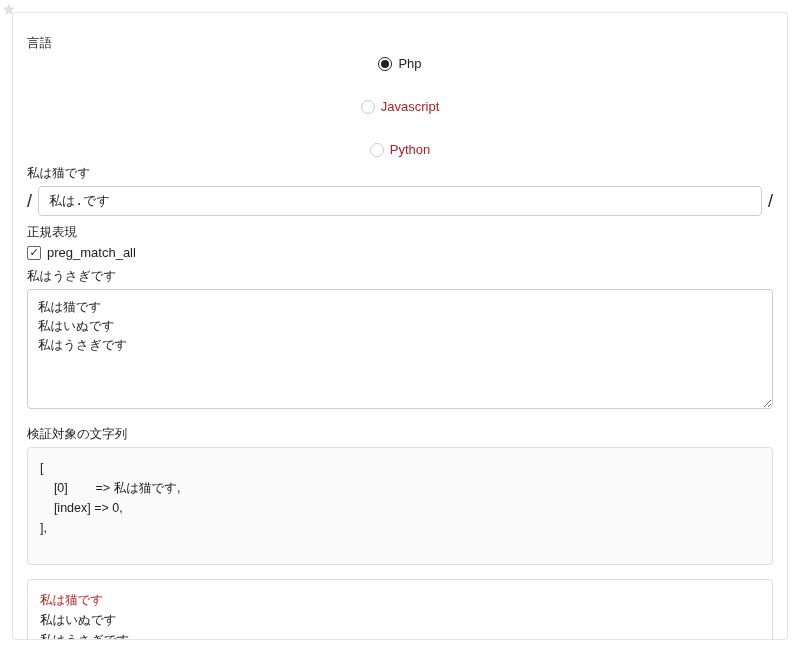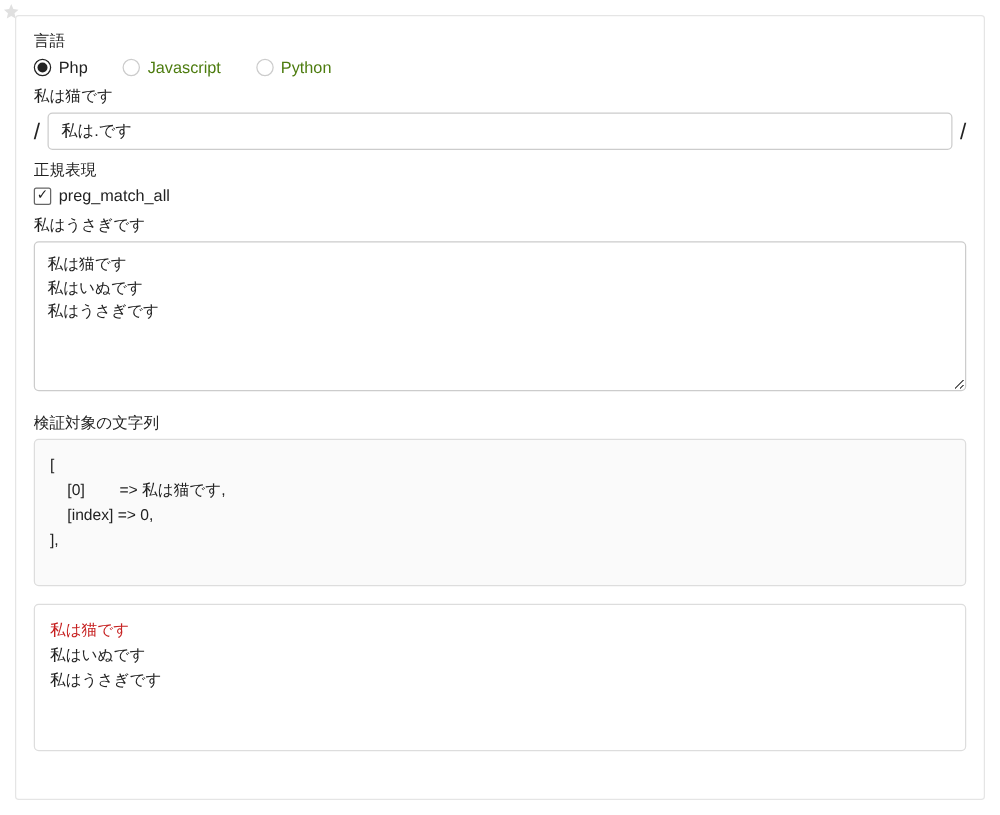--- a/index.html
+++ b/index.html
@@ -25,34 +25,35 @@
     padding: 2px;
   }
   .panel {
     position: absolute;
     left: 12px;
     top: 12px;
     right: 12px;
     bottom: 12px;
     border: 1px solid #e5e5e5;
     border-radius: 3px;
-    padding: 12px 14px;
+    padding: 22px 14px;
     overflow: hidden;
   }
   .label {
     font-size: 12.5px;
     color: #222;
     margin-bottom: 4px;
     display: block;
   }
   .radio-row {
     display: flex;
     gap: 28px;
     align-items: center;
     margin-bottom: 8px;
+    flex-direction: column;
   }
   .radio-item {
     display: flex;
     align-items: center;
     gap: 6px;
     cursor: pointer;
   }
   .radio-circle {
     width: 14px;
     height: 14px;
@@ -65,21 +66,21 @@
   }
   .radio-item.selected .radio-circle { border-color: #222; }
   .radio-dot {
     width: 8px;
     height: 8px;
     border-radius: 50%;
     background: #222;
   }
   .radio-item.selected .radio-label { color: #222; font-weight: 500; }
   .radio-item.unselected .radio-circle { border-color: #ccc; }
-  .radio-item.unselected .radio-label { color: #4d7c0f; }
+  .radio-item.unselected .radio-label { color: #b91c1c; }
   .row-regex {
     display: flex;
     align-items: flex-end;
     gap: 14px;
     margin-bottom: 8px;
   }
   .regex-col { flex: 1; }
   .modifier-col { width: 120px; }
   .input-wrap {
     display: flex;
@@ -90,21 +91,21 @@
     font-size: 18px;
     color: #222;
   }
   .txt-input {
     flex: 1;
     height: 30px;
     border: 1px solid #ccc;
     border-radius: 4px;
     padding: 0 10px;
     font-size: 13px;
-    font-family: Liberation Sans, sans-serif;
+    font-family: Liberation Mono, monospace;
     color: #222;
   }
   .check-row {
     display: flex;
     align-items: center;
     gap: 6px;
     margin-top: 2px;
     margin-bottom: 8px;
   }
   .checkbox {

